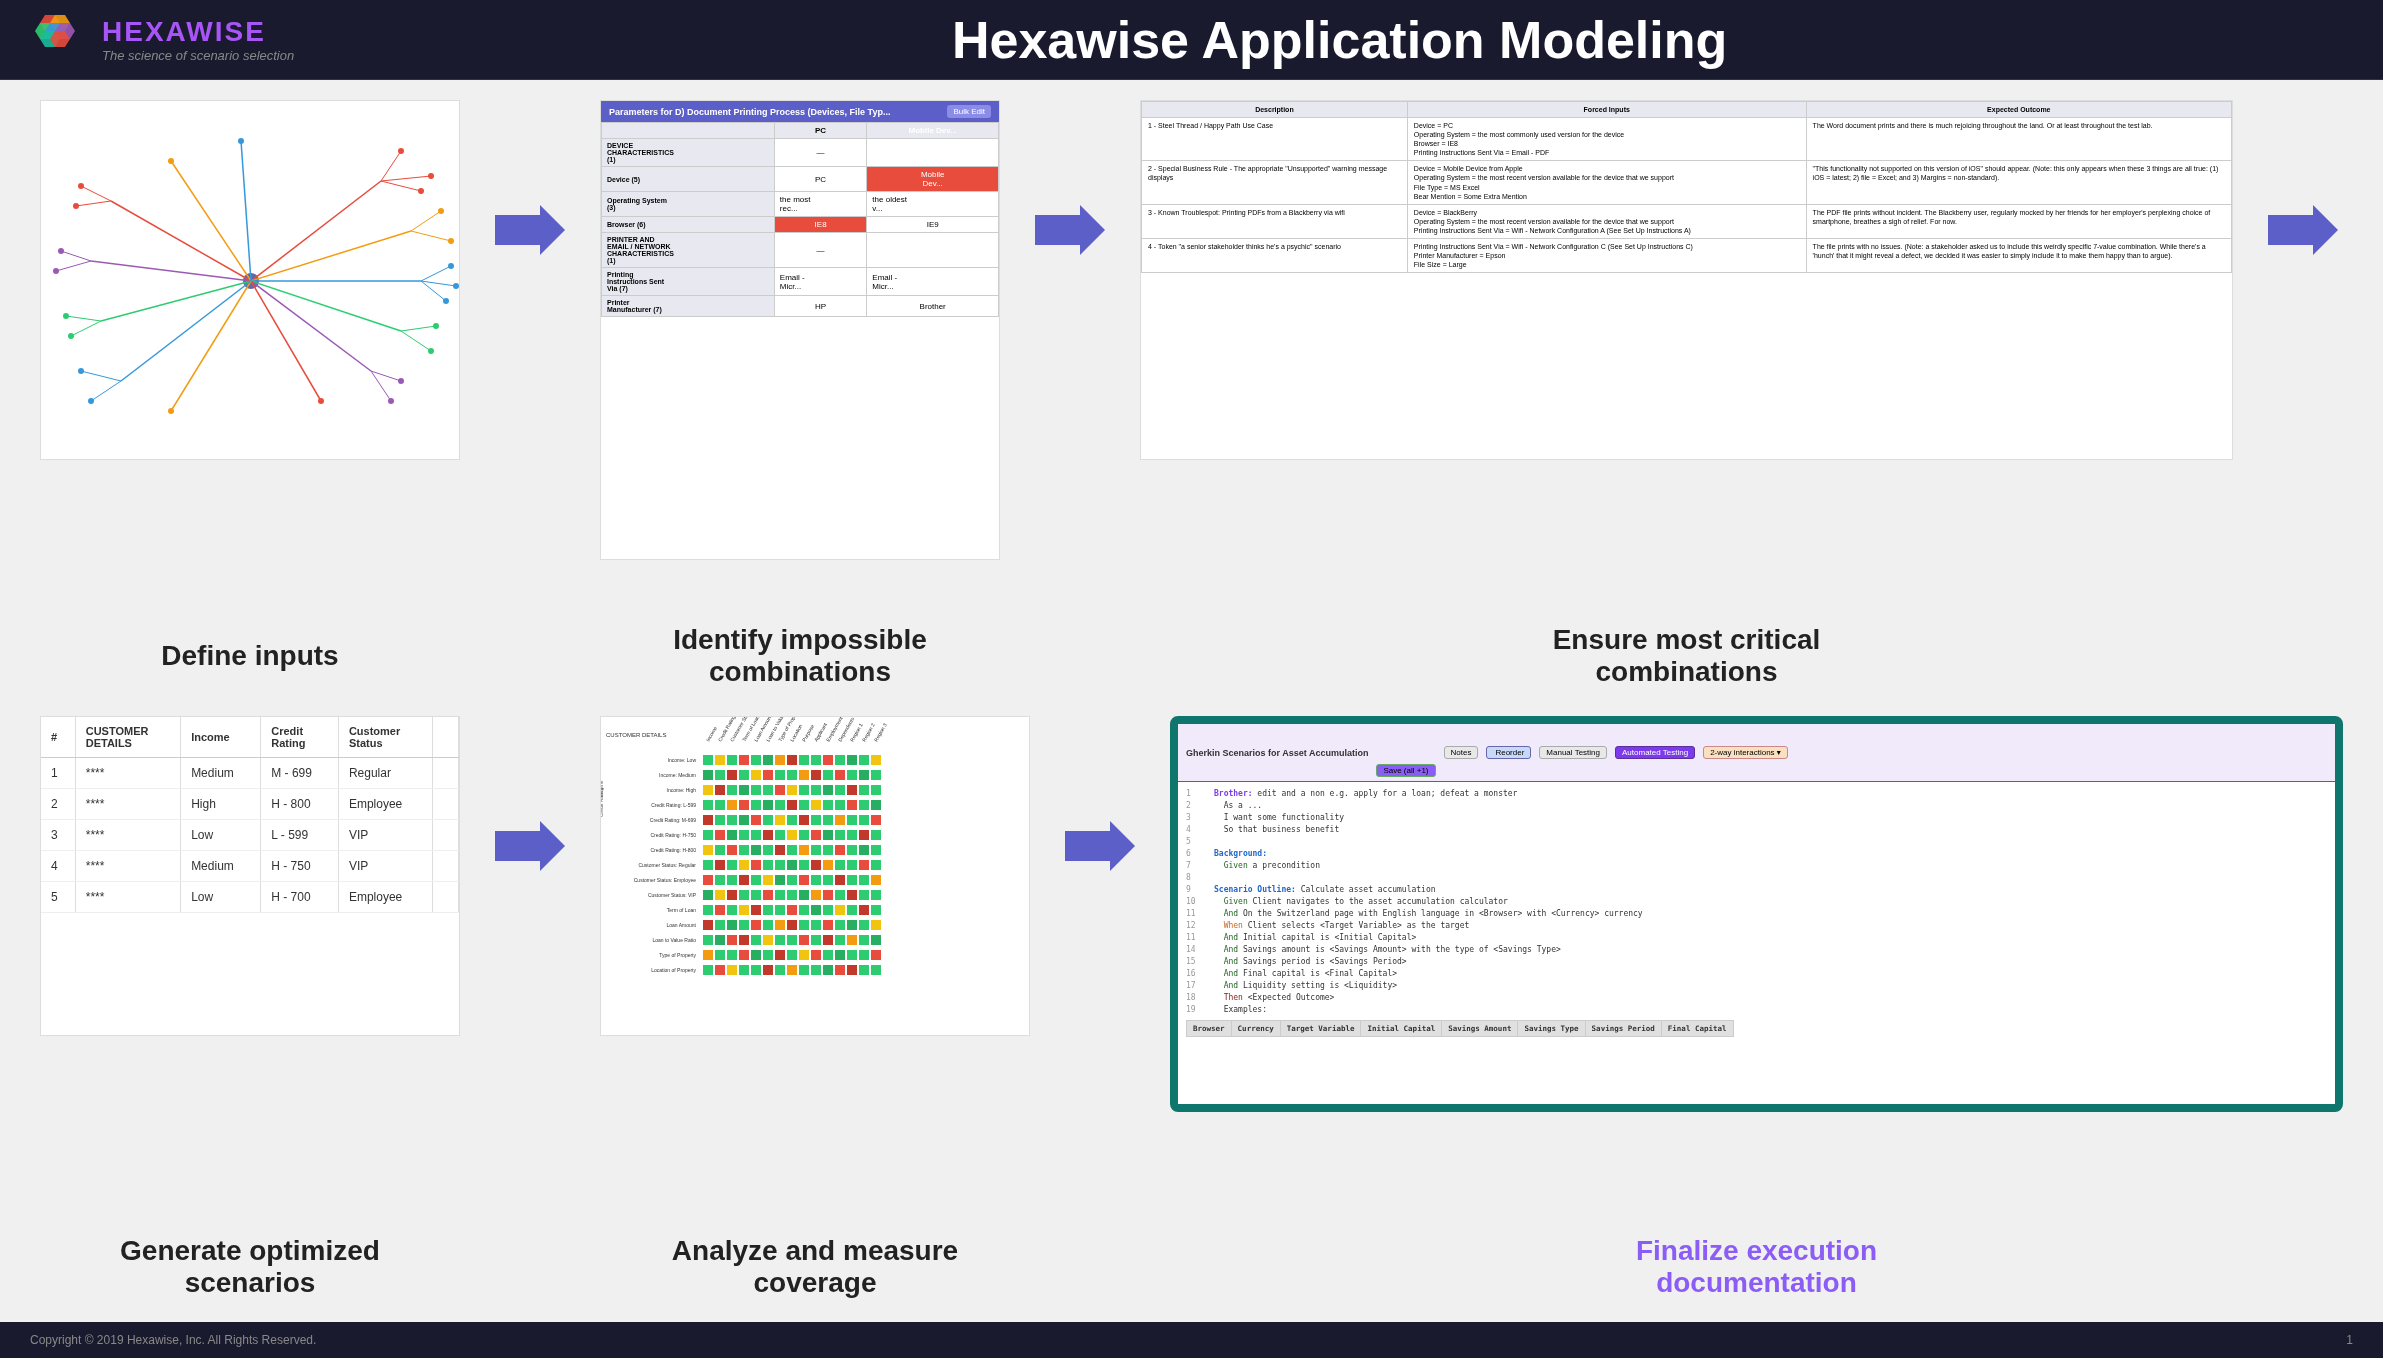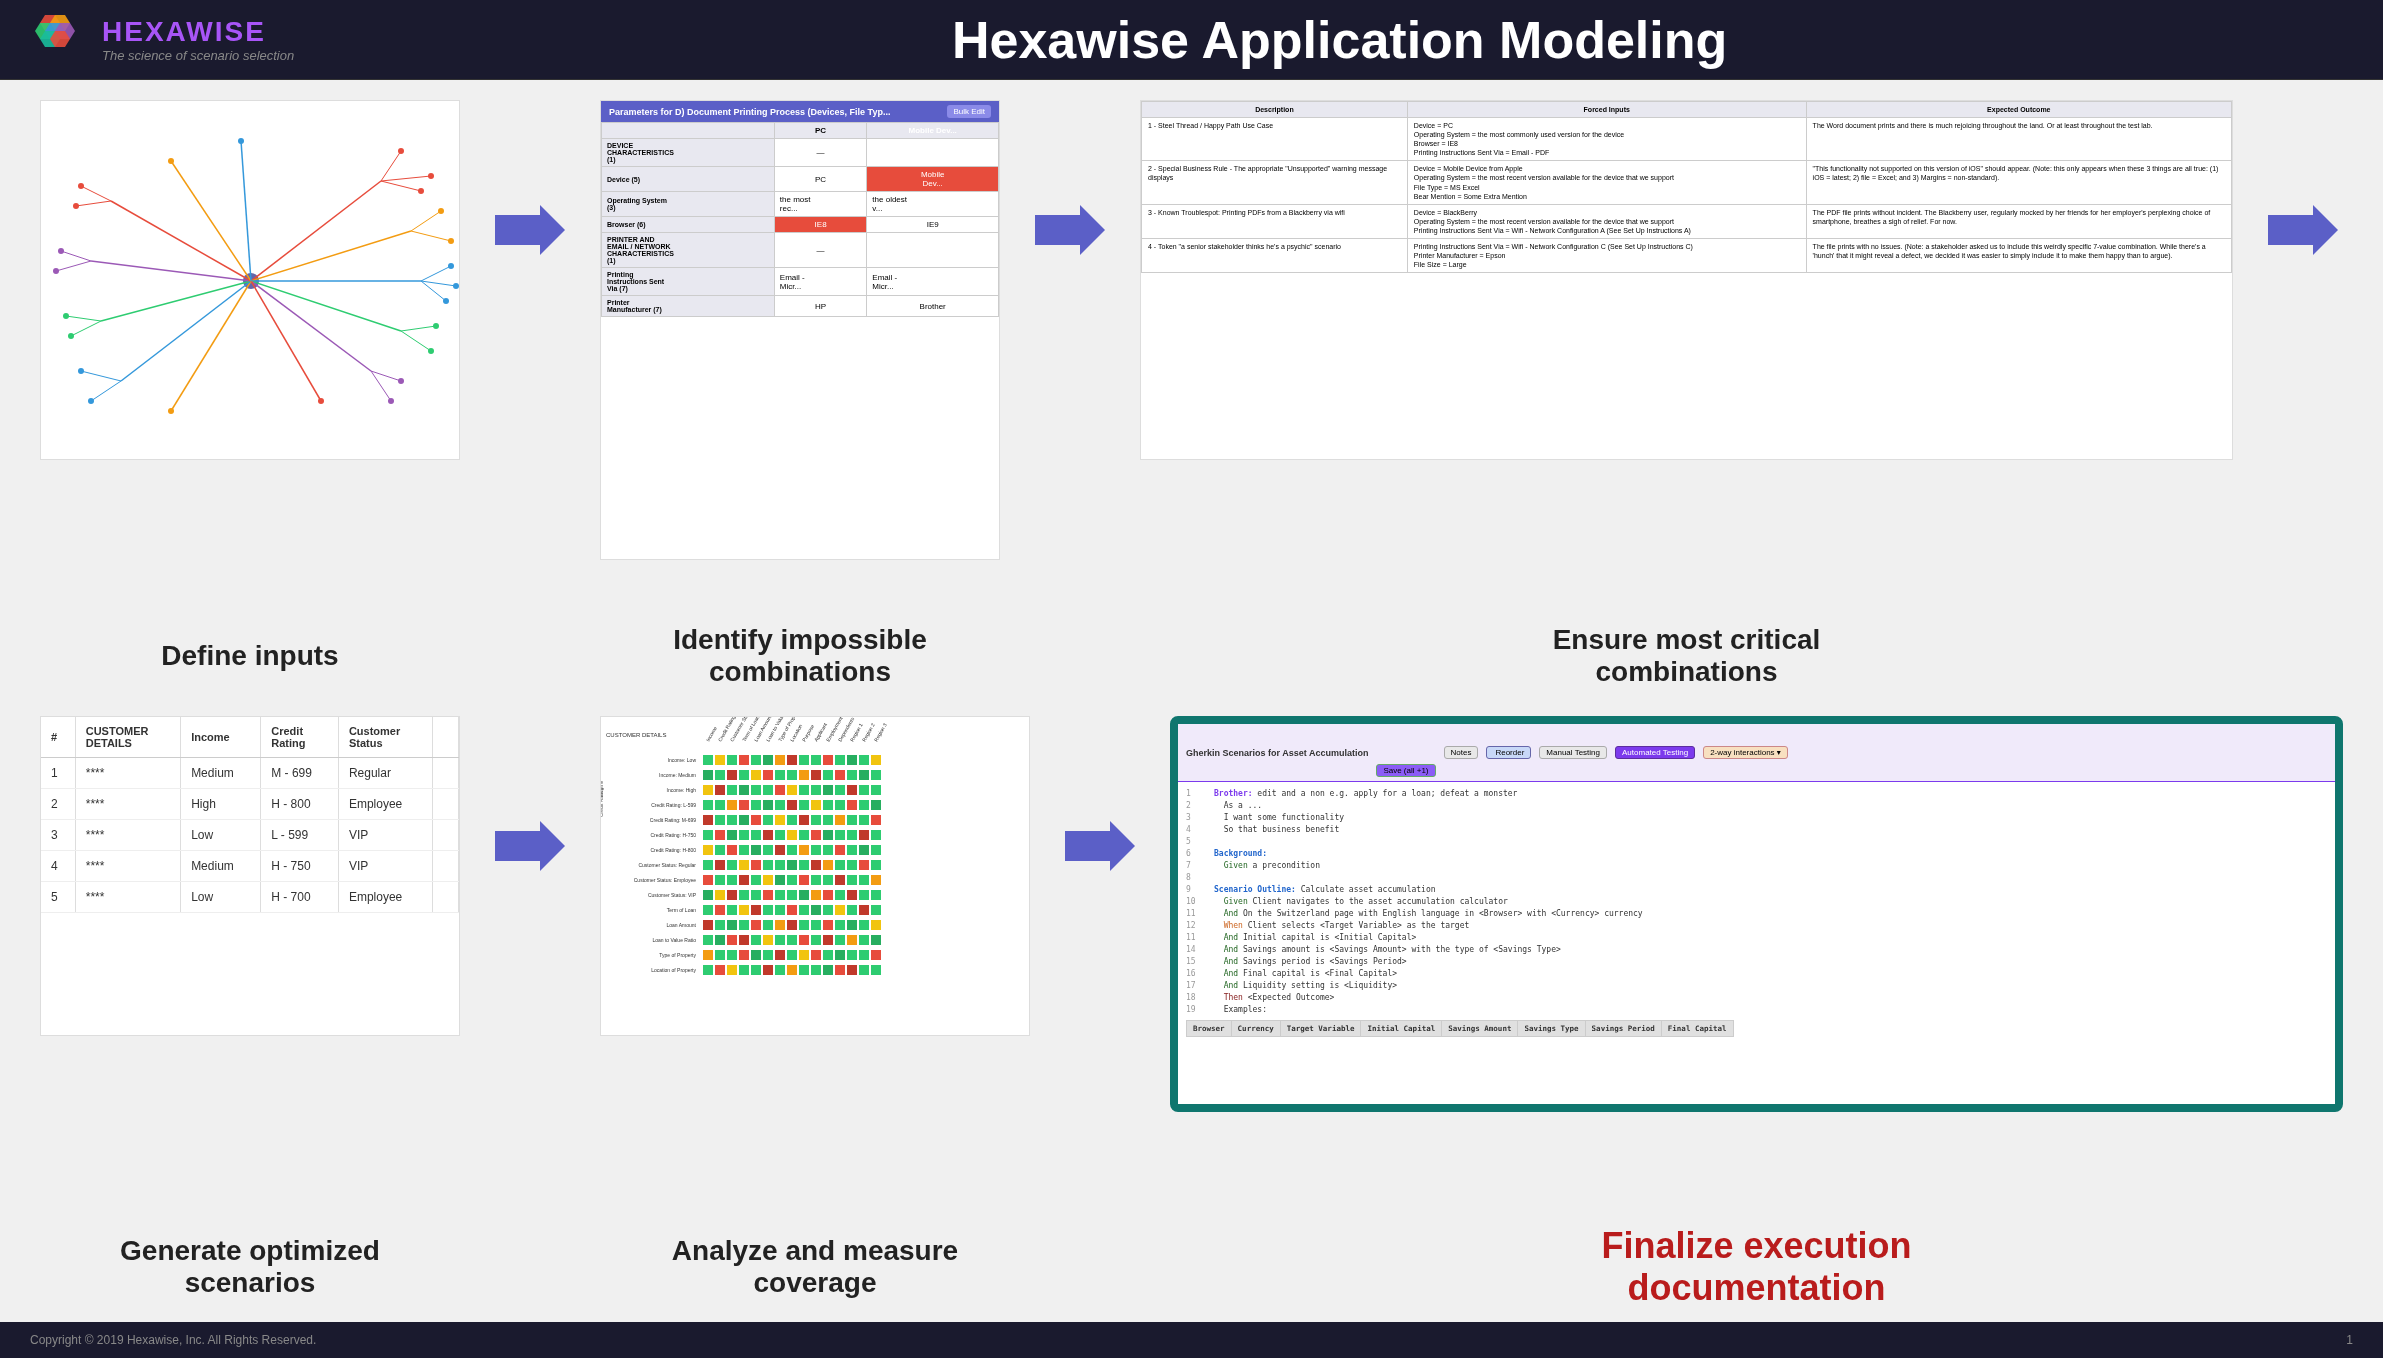--- a/index.html
+++ b/index.html
@@ -1047,21 +1047,21 @@
       </div>
     </div>
 
   </div>
 
   <div class="bottom-labels-row">
     <div style="width:420px; text-align:center; font-size:28px; font-weight:bold; color:#222;">Generate optimized<br>scenarios</div>
     <div class="arrow-placeholder"></div>
     <div style="width:430px; text-align:center; font-size:28px; font-weight:bold; color:#222;">Analyze and measure<br>coverage</div>
     <div class="arrow-placeholder"></div>
-    <div style="flex:1; text-align:center; font-size:36px; font-weight:bold; color:#b91c1c;">Finalize execution<br>documentation</div>
+    <div style="flex:1; text-align:center; font-size:28px; font-weight:bold; color:#8b5cf6;">Finalize execution<br>documentation</div>
   </div>
 
 </div>
 
 <div class="footer">
   <span class="footer-text">Copyright © 2019 Hexawise, Inc. All Rights Reserved.</span>
   <span class="footer-page">1</span>
 </div>
 
 </body></html>

